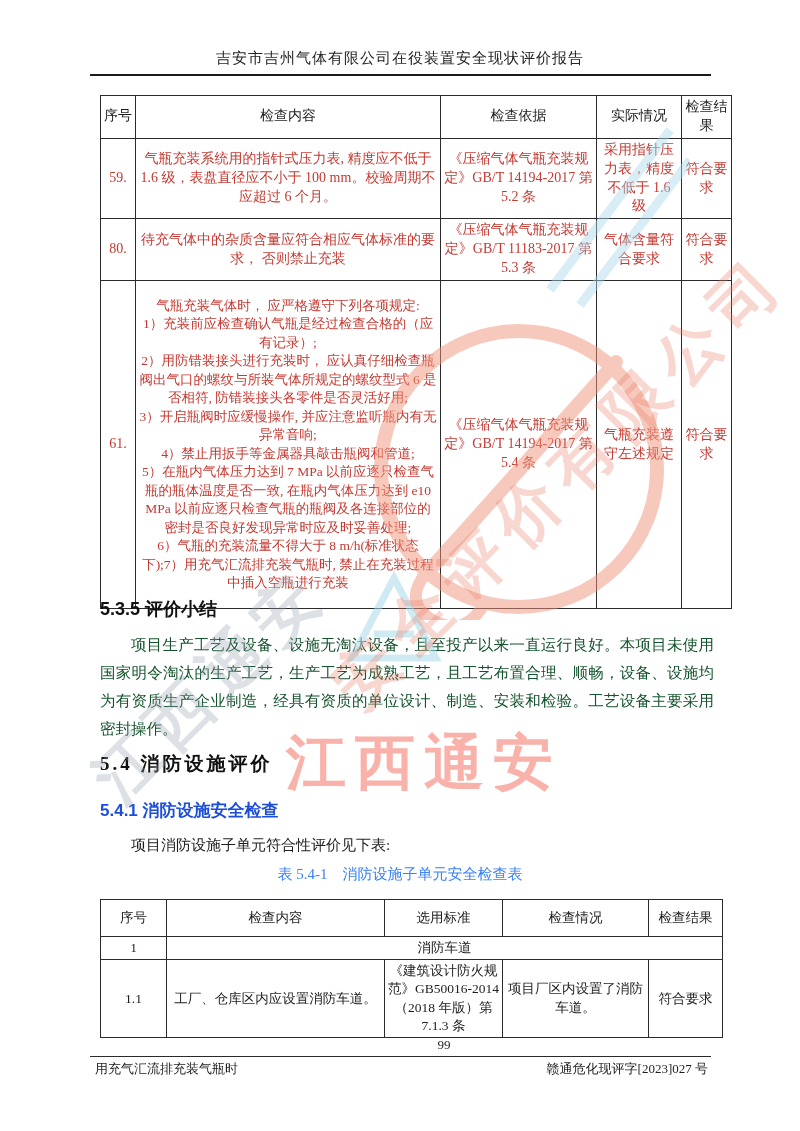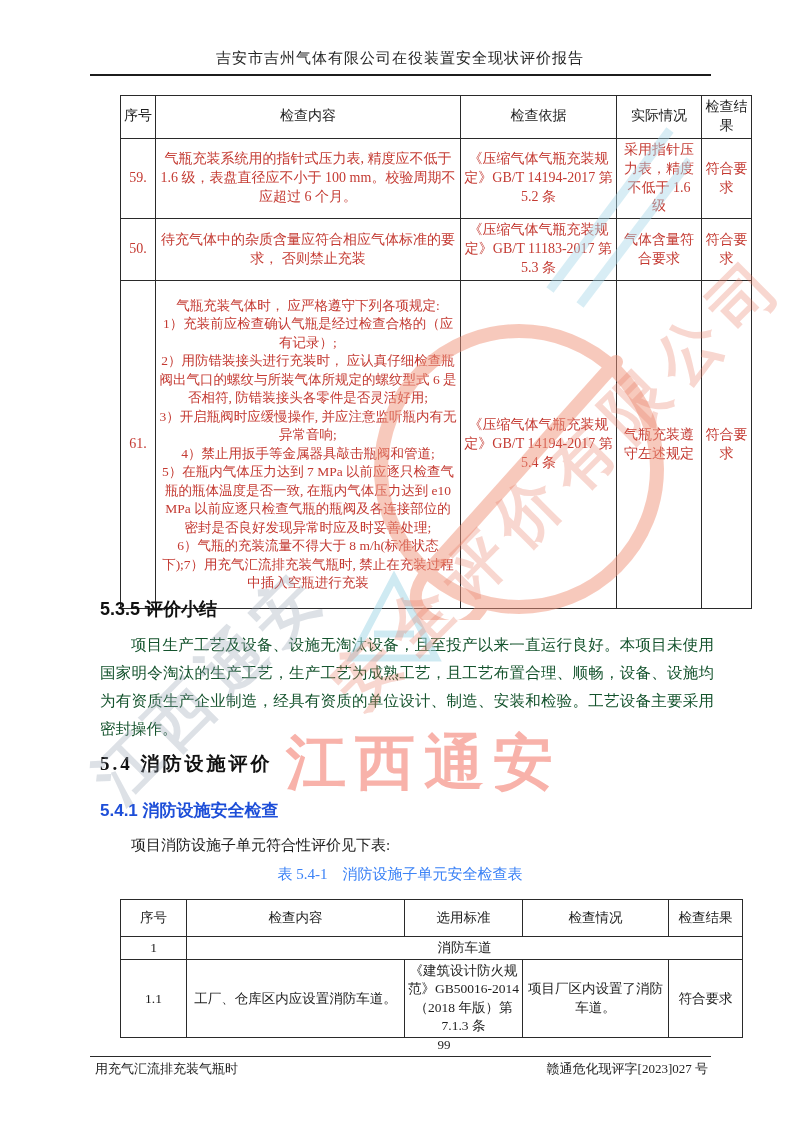--- a/index.html
+++ b/index.html
@@ -7,21 +7,21 @@
     position:relative;width:800px;height:1131px;margin:0 auto;
     background:#ffffff;overflow:hidden;
     font-family:"Liberation Serif","DejaVu Serif",serif;
     color:#1d1d1d;
   }
   
   .doc-header{position:absolute;top:49px;left:0;width:100%;text-align:center;
     font-size:15px;letter-spacing:1px;color:#242424;}
   .header-rule{position:absolute;top:74px;left:90px;width:621px;border-top:2.5px solid #1c1c1c;}
   
-  table{border-collapse:collapse;table-layout:fixed;margin-left:20px;}
+  table{border-collapse:collapse;table-layout:fixed;}
   td,th{border:1px solid #2a2a2a;text-align:center;vertical-align:middle;
     padding:2px 3px;font-weight:normal;line-height:1.35;}
   .tbl1{position:absolute;left:100px;top:95px;width:631px;font-size:14px;}
   .tbl1 th{font-size:14px;color:#1d1d1d;}
   .tbl1 .hdr{height:41px;}
   .tbl1 .r59{height:70px;}
   .tbl1 .r60{height:55px;}
   .tbl1 .r61{height:328px;}
   .red{color:#c43a32;}
   .pre{white-space:pre-line;line-height:18.5px;font-size:13.5px;}
@@ -104,21 +104,21 @@
         <th>检查结果</th>
       </tr>
       <tr class="r59">
         <td class="red">59.</td>
         <td class="red">气瓶充装系统用的指针式压力表, 精度应不低于 1.6 级，表盘直径应不小于 100 mm。校验周期不应超过 6 个月。</td>
         <td class="red">《压缩气体气瓶充装规定》GB/T 14194-2017 第 5.2 条</td>
         <td class="red">采用指针压力表，精度不低于 1.6 级</td>
         <td class="red">符合要求</td>
       </tr>
       <tr class="r60">
-        <td class="red">50.</td>
+        <td class="red">80.</td>
         <td class="red">待充气体中的杂质含量应符合相应气体标准的要求， 否则禁止充装</td>
         <td class="red">《压缩气体气瓶充装规定》GB/T 11183-2017 第 5.3 条</td>
         <td class="red">气体含量符合要求</td>
         <td class="red">符合要求</td>
       </tr>
       <tr class="r61">
         <td class="red">61.</td>
         <td class="red pre">气瓶充装气体时， 应严格遵守下列各项规定:
 1）充装前应检查确认气瓶是经过检查合格的（应有记录）;
 2）用防错装接头进行充装时， 应认真仔细检查瓶阀出气口的螺纹与所装气体所规定的螺纹型式 6 是否相符, 防错装接头各零件是否灵活好用;

